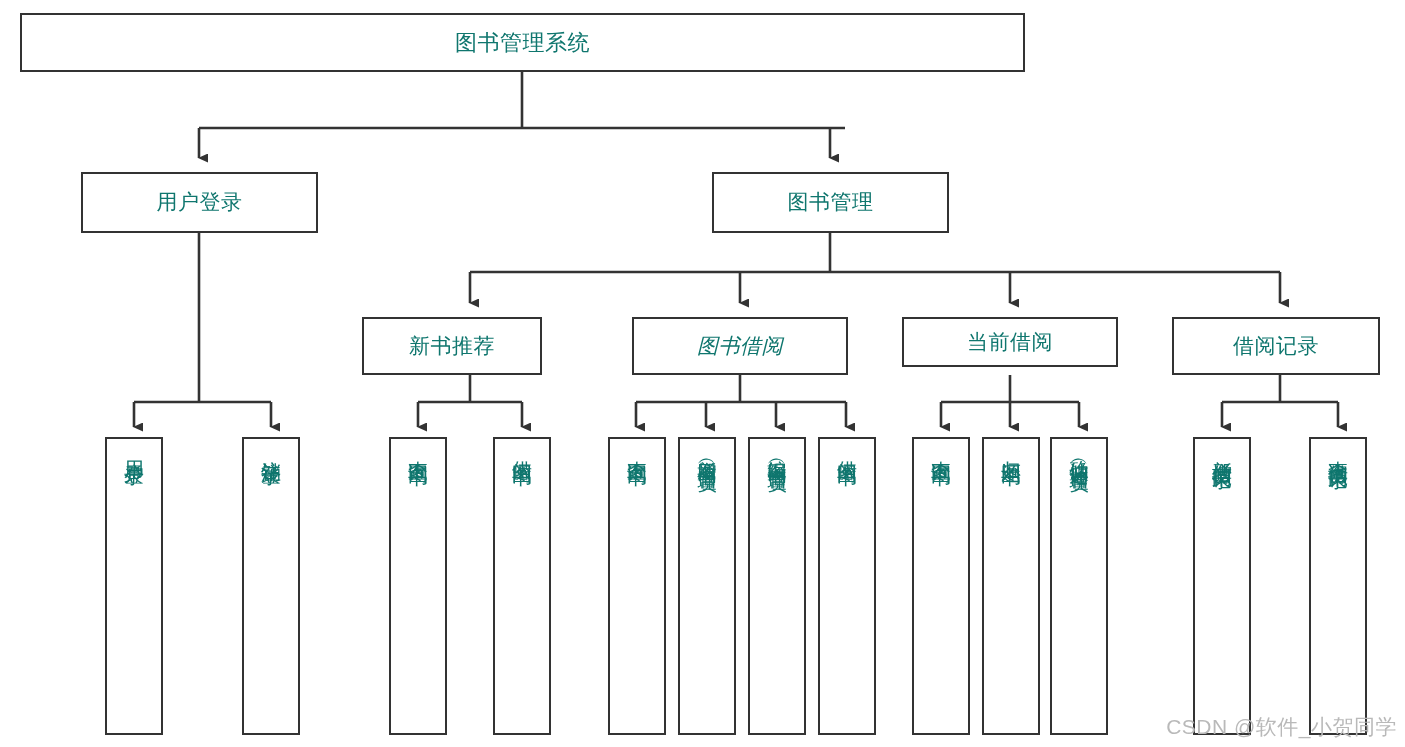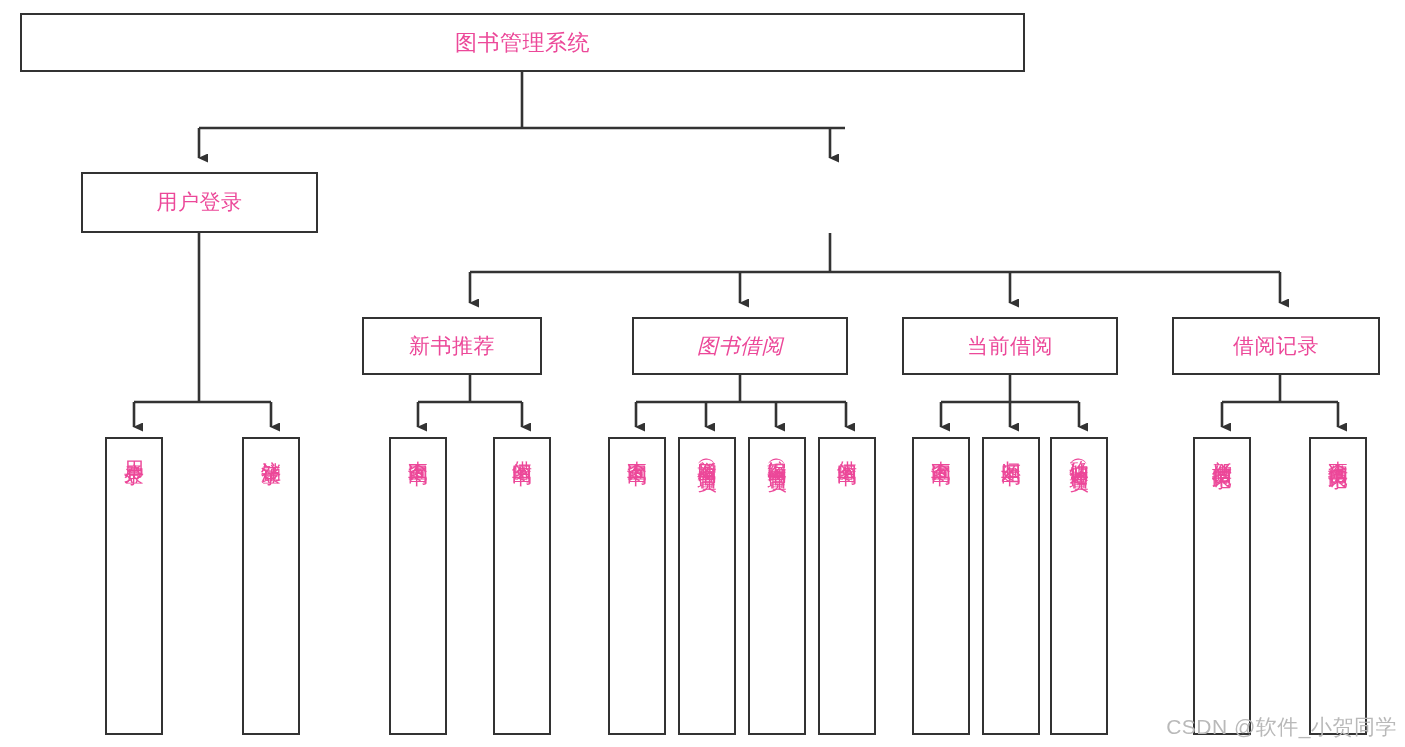--- a/index.html
+++ b/index.html
@@ -27,21 +27,21 @@
   }
   .node {
     position: absolute;
     box-sizing: border-box;
     background: #ffffff;
     border: 2px solid #333333;
     display: flex;
     align-items: center;
     justify-content: center;
     text-align: center;
-    color: #ec4899;
+    color: #0f766e;
     z-index: 2;
   }
   .node .lbl {
     display: block;
     line-height: 1.18;
     letter-spacing: 0.5px;
   }
   
   .node.h .lbl {
     font-size: 21px;
@@ -131,28 +131,31 @@
     </g>
   </svg>
 
   <div class="node h root" style="left:20px; top:13px; width:1005px; height:59px;">
     <span class="lbl">图书管理系统</span>
   </div>
 
   <div class="node h" style="left:81px; top:172px; width:237px; height:61px;">
     <span class="lbl">用户登录</span>
   </div>
+  <div class="node h" style="left:712px; top:172px; width:237px; height:61px;">
+    <span class="lbl">图书管理</span>
+  </div>
 
   <div class="node h" style="left:362px; top:317px; width:180px; height:58px;">
     <span class="lbl">新书推荐</span>
   </div>
   <div class="node h" style="left:632px; top:317px; width:216px; height:58px;font-style:italic;">
     <span class="lbl">图书借阅</span>
   </div>
-  <div class="node h" style="left:902px; top:317px; width:216px; height:58px;">
+  <div class="node h" style="left:902px; top:317px; width:216px; height:50px;">
     <span class="lbl">当前借阅</span>
   </div>
   <div class="node h" style="left:1172px; top:317px; width:208px; height:58px;">
     <span class="lbl">借阅记录</span>
   </div>
 
   <div class="node v" style="left:105px; top:437px; width:58px; height:298px;">
     <span class="lbl">用户登录</span>
   </div>
   <div class="node v" style="left:242px; top:437px; width:58px; height:298px;">

